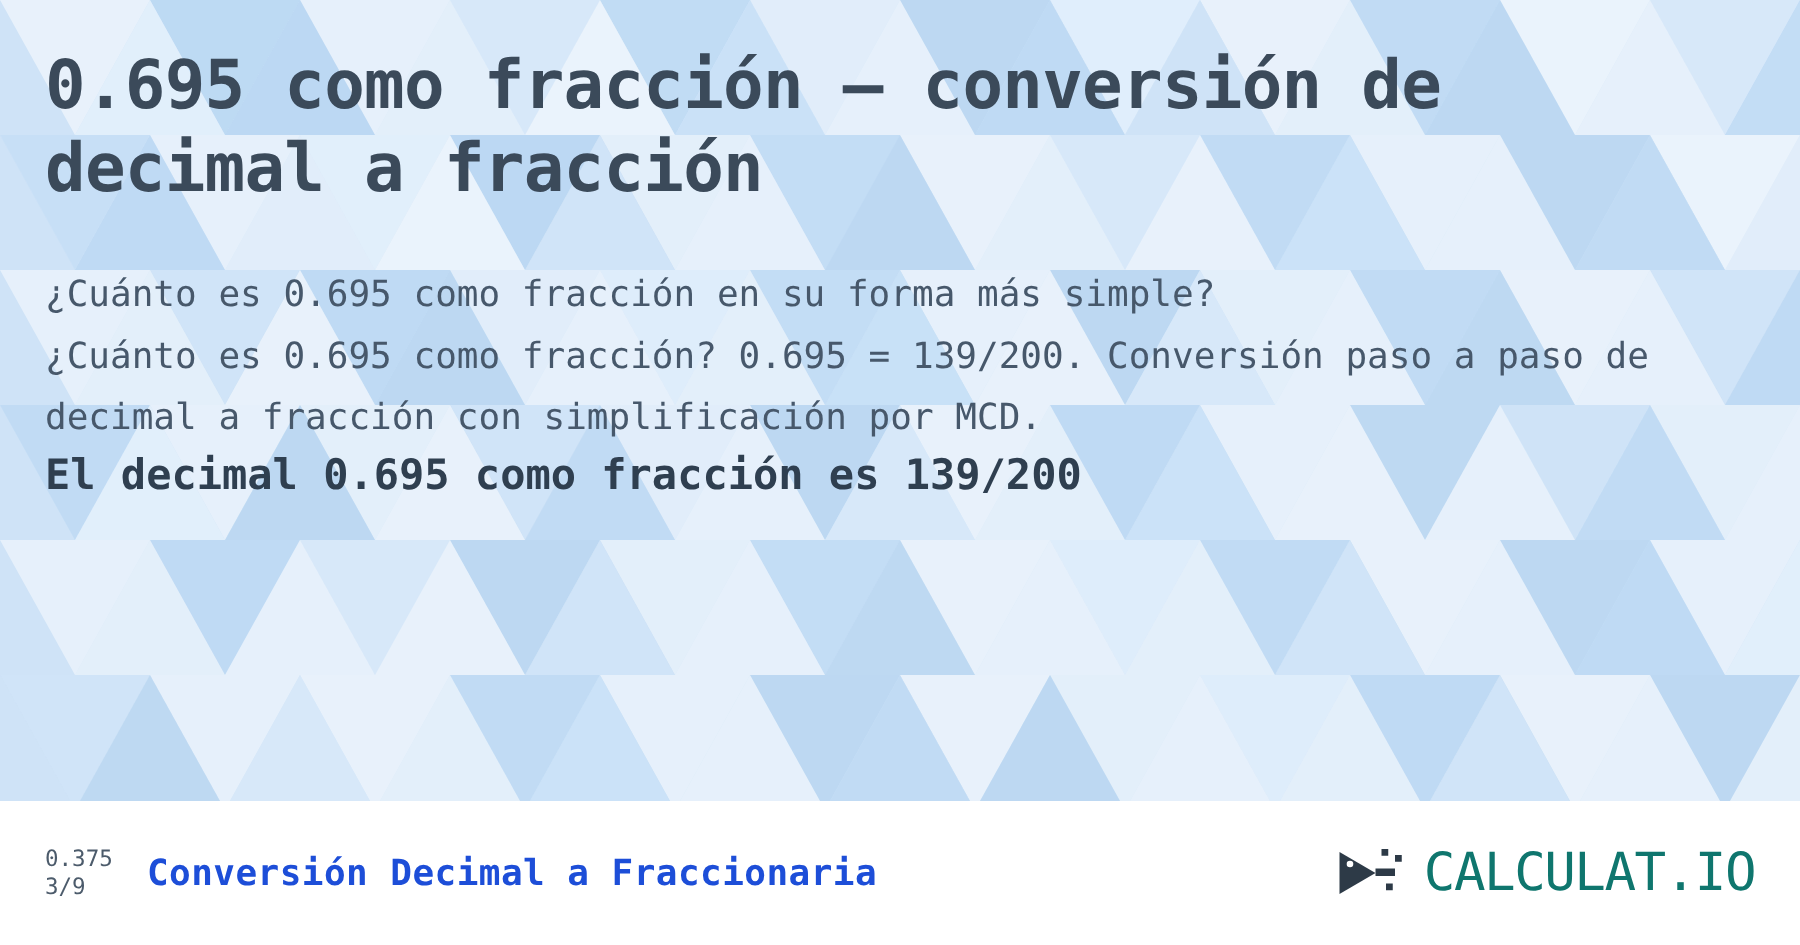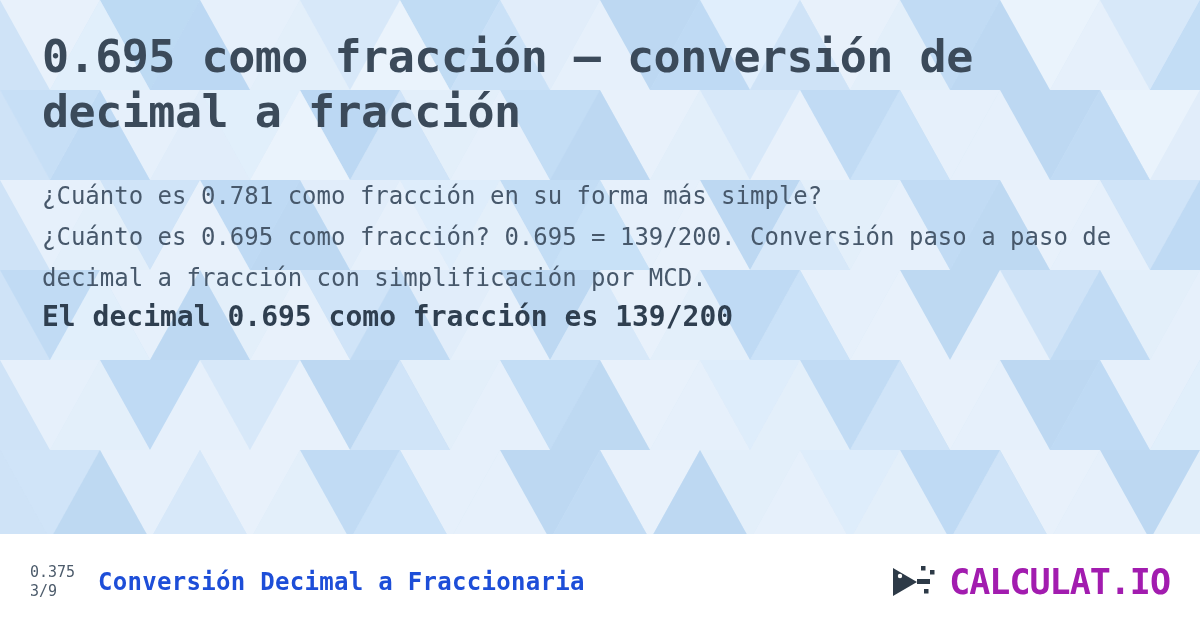--- a/index.html
+++ b/index.html
@@ -21,21 +21,21 @@
   }
   
   .bg {
     position: absolute;
     inset: 0;
     z-index: 0;
   }
   .content {
     position: relative;
     z-index: 2;
-    padding: 30px 30px 0 42px;
+    padding: 30px 30px 0 30px;
     box-sizing: border-box;
     height: 630px;
   }
   h1 {
     margin: 0;
     font-size: 45px;
     line-height: 1.22;
     font-weight: bold;
     color: #3b4a5a;
     letter-spacing: -0.5px;
@@ -81,22 +81,22 @@
     color: #1d4ed8;
     letter-spacing: 0.3px;
   }
   .brand {
     margin-left: auto;
     display: flex;
     align-items: center;
   }
   .brand-text {
     font-size: 35px;
-    font-weight: bold;
-    color: #a21caf;
+    font-weight: normal;
+    color: #0f766e;
     letter-spacing: -1px;
   }
   .brand-mark {
     margin-right: 6px;
     display: block;
   }
 </style>
 </head>
 <body>
 
@@ -257,21 +257,21 @@
       <polygon points="1150,540 1200,540 1200,450" fill="#ffffff" opacity="0.45"></polygon>
     </g>
 
     <rect x="0" y="534" width="1200" height="96" fill="#ffffff"></rect>
   </svg>
 
   <div class="content">
     <h1>0.695 como fracción – conversión de decimal a fracción</h1>
 
     <div class="desc">
-      <div>¿Cuánto es 0.781 como fracción en su forma más simple?</div>
+      <div>¿Cuánto es 0.695 como fracción en su forma más simple?</div>
       <div>¿Cuánto es 0.695 como fracción? 0.695 = 139/200. Conversión paso a paso de decimal a fracción con simplificación por MCD.</div>
     </div>
 
     <div class="answer">El decimal 0.695 como fracción es 139/200</div>
   </div>
 
   <div class="footer">
     <div class="frac-logo">
       <span>0.375</span>
       <span>3/9</span>

